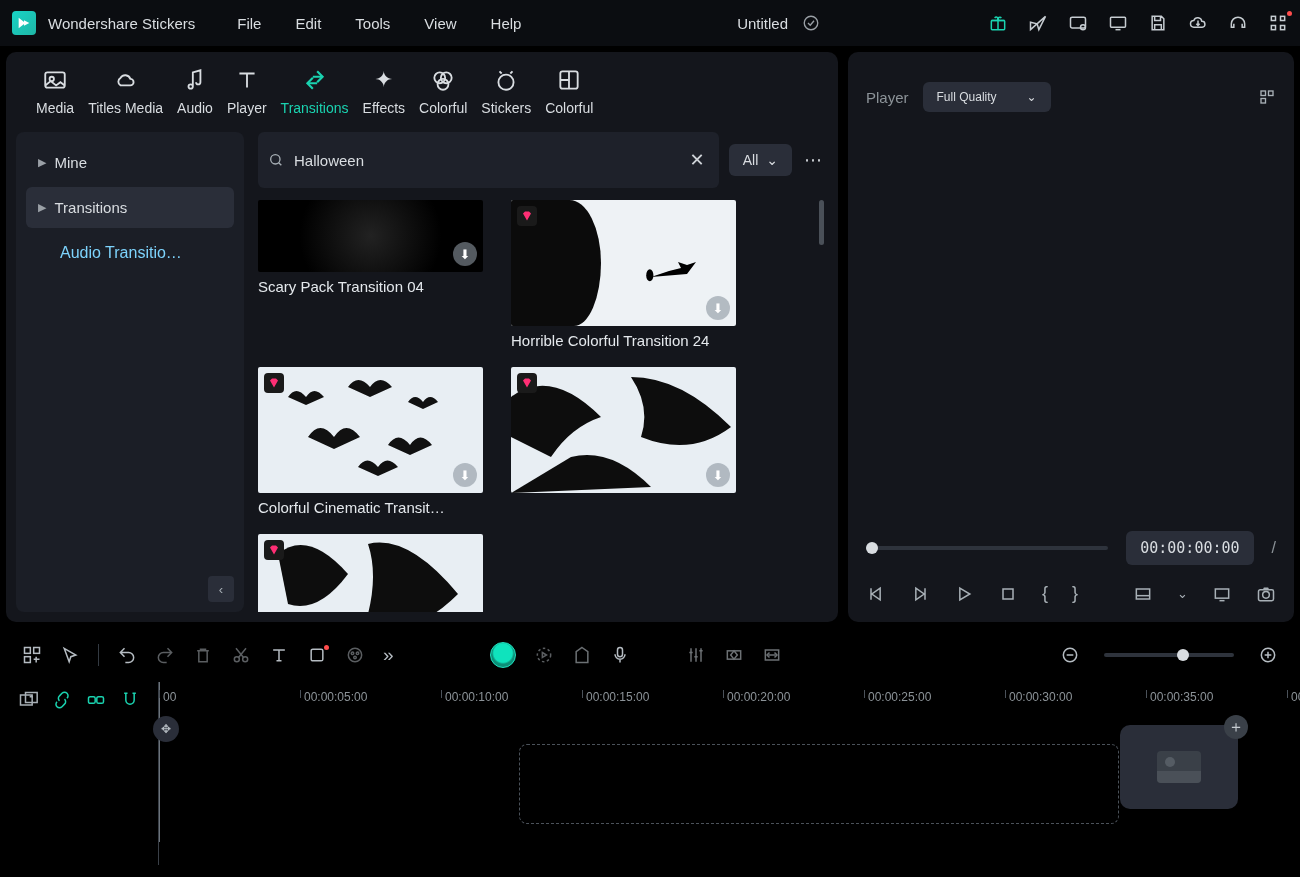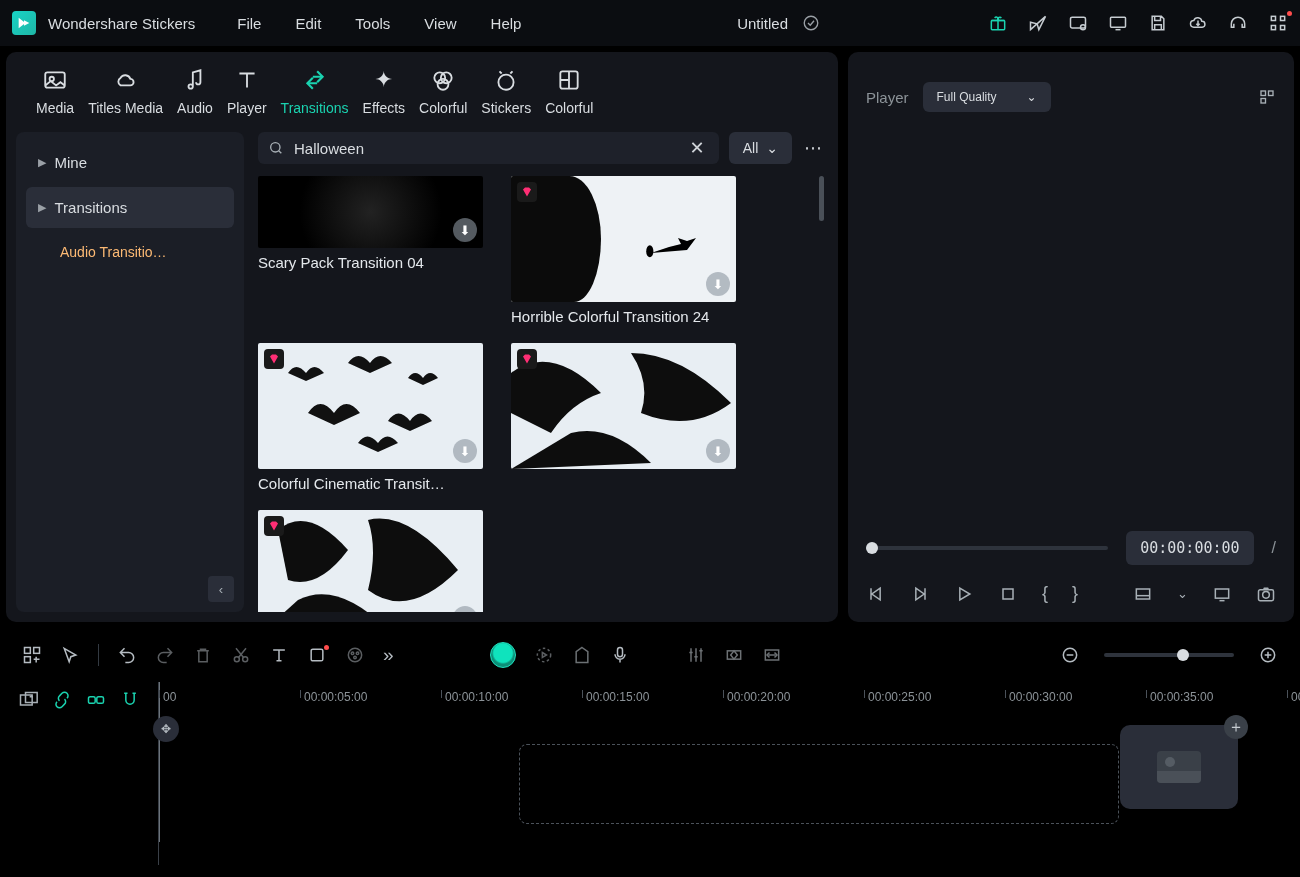--- a/index.html
+++ b/index.html
@@ -73,26 +73,26 @@
 .side-item {
   display:flex;align-items:center;
   padding:12px 12px;
   font-size:15px;
   border-radius:6px;
   cursor:pointer;
   gap:8px;
 }
 .side-item.sel { background:#2a2e39; }
 .side-chevron{font-size:11px;color:#9aa0a6;}
-.side-sub { padding-left:34px; font-size:14px; color:#fdba74; padding-top:12px;padding-bottom:12px; cursor:pointer; white-space:nowrap; overflow:hidden; text-overflow:ellipsis;}
+.side-sub { padding-left:34px; font-size:16px; color:#7dd3fc; padding-top:12px;padding-bottom:12px; cursor:pointer; white-space:nowrap; overflow:hidden; text-overflow:ellipsis;}
 .collapse-btn{position:absolute;bottom:10px;right:10px;width:26px;height:26px;background:#2a2e39;border-radius:4px;display:flex;align-items:center;justify-content:center;font-size:13px;cursor:pointer;color:#a8b0b6;}
 
 .content { flex:1; display:flex; flex-direction:column; padding:10px 14px; overflow:hidden;}
 .search-row{display:flex;align-items:center;gap:10px;}
-.search-box{flex:1;display:flex;align-items:center;background:#1e212a;border-radius:6px;padding:0 10px;height:32px;}
+.search-box{flex:1;display:flex;align-items:center;background:#1e212a;border-radius:6px;padding:0 10px;height:56px;}
 .search-box input{background:transparent;border:none;color:#d9dde1;font-size:15px;flex:1;outline:none;}
 .search-box .search-icon{font-size:16px;color:#a8b0b6;margin-right:10px;}
 .clear-btn{color:#cfd3d8;font-size:18px;cursor:pointer;padding:0 4px;}
 .filter-box{background:#2a2e39;border-radius:6px;padding:8px 14px;font-size:14px;display:flex;align-items:center;gap:8px;cursor:pointer;}
 .more-btn{font-size:18px;cursor:pointer;color:#cfd3d8;padding:0 2px;}
 
 .grid{display:grid;grid-template-columns:225px 225px;gap:18px 28px;margin-top:12px;overflow:auto;padding-right:6px;position:relative;}
 .card{display:flex;flex-direction:column;gap:6px;}
 .thumb{width:225px;height:72px;border-radius:2px;position:relative;overflow:hidden;background:#d3dde5;}
 .thumb.tall{height:126px;}

